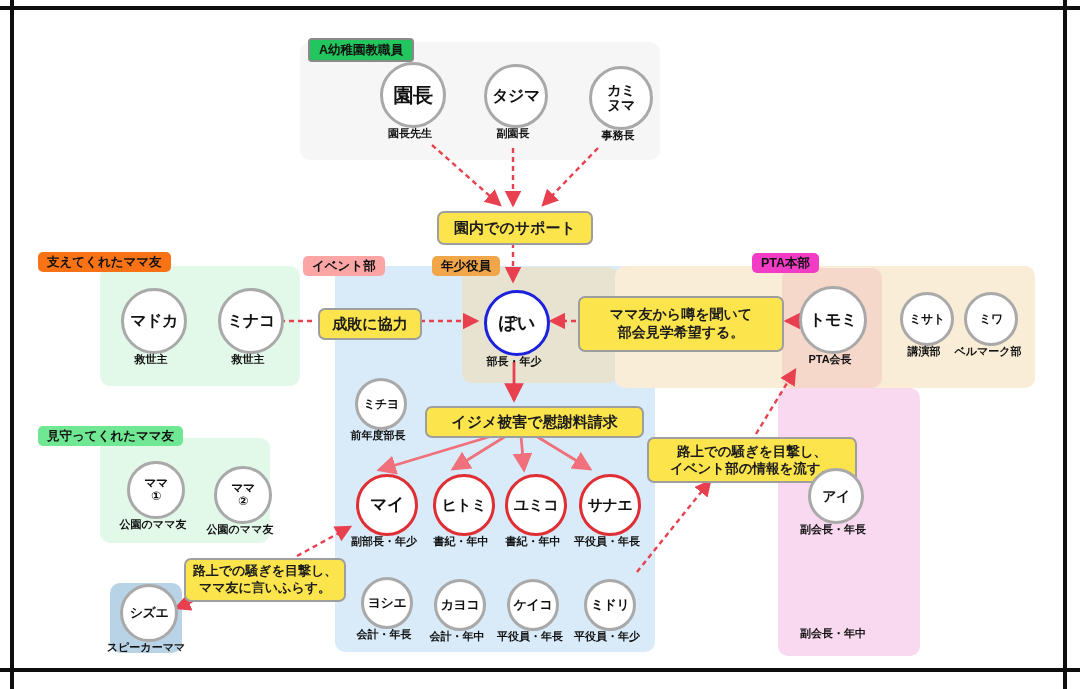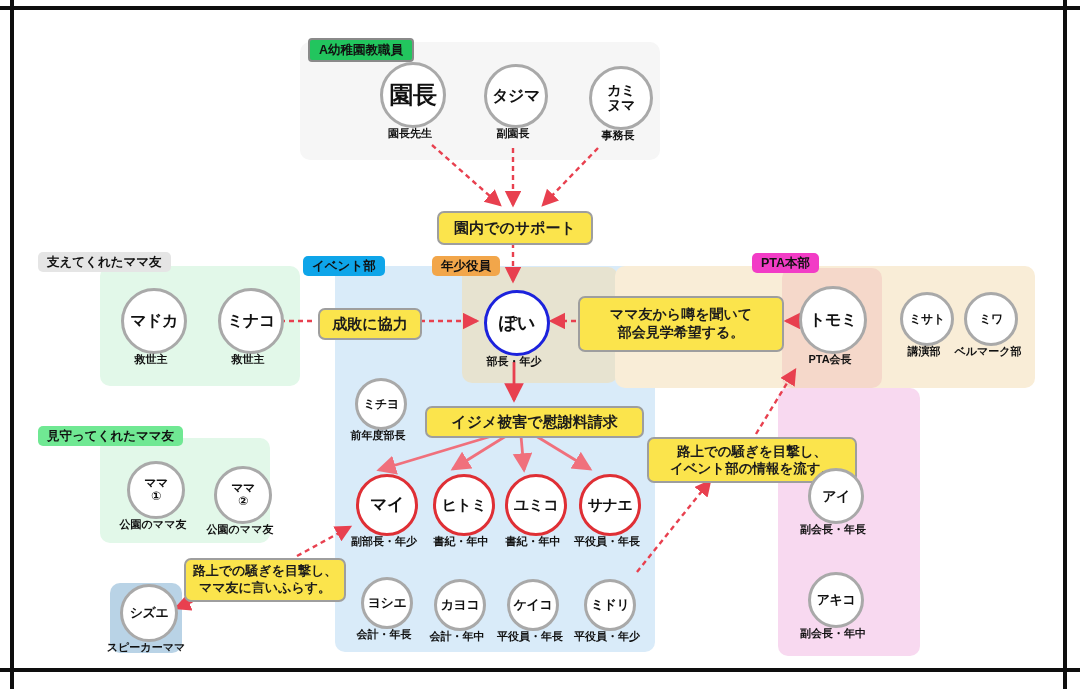--- a/index.html
+++ b/index.html
@@ -77,21 +77,21 @@
       <span>イジメ被害で慰謝料請求</span>
     </div>
     <div class="callout" style="left: 647px; top: 437px; width: 206px; height: 42px; font-size: 13.5px;">
       <span>路上での騒ぎを目撃し、</span>
       <span>イベント部の情報を流す。</span>
     </div>
     <div class="callout" style="left: 184px; top: 558px; width: 158px; height: 40px; font-size: 13px;">
       <span>路上での騒ぎを目撃し、</span>
       <span>ママ友に言いふらす。</span>
     </div>
-    <div class="node node--grey" style="left: 380px; top: 62px; width: 60px; height: 60px; font-size: 24px;">
+    <div class="node node--grey" style="left: 380px; top: 62px; width: 60px; height: 60px; font-size: 20px;">
       <span>園長</span>
     </div>
     <div class="ncap" style="left: 410px; top: 126px;">園長先生</div>
     <div class="node node--grey" style="left: 484px; top: 64px; width: 58px; height: 58px; font-size: 16px;">
       <span>タジマ</span>
     </div>
     <div class="ncap" style="left: 513px; top: 126px;">副園長</div>
     <div class="node node--grey" style="left: 589px; top: 66px; width: 58px; height: 58px; font-size: 14px;">
       <span>カミ</span>
       <span>ヌマ</span>
@@ -148,23 +148,20 @@
     <div class="ncap" style="left: 153px; top: 517px;">公園のママ友</div>
     <div class="node node--grey" style="left: 214px; top: 466px; width: 52px; height: 52px; font-size: 12px;">
       <span>ママ</span>
       <span>②</span>
     </div>
     <div class="ncap" style="left: 240px; top: 522px;">公園のママ友</div>
     <div class="node node--grey" style="left: 808px; top: 468px; width: 50px; height: 50px; font-size: 14px;">
       <span>アイ</span>
     </div>
     <div class="ncap" style="left: 833px; top: 522px;">副会長・年長</div>
-    <div class="node node--grey" style="left: 808px; top: 572px; width: 50px; height: 50px; font-size: 13px;">
-      <span>アキコ</span>
-    </div>
     <div class="ncap" style="left: 833px; top: 626px;">副会長・年中</div>
     <div class="node node--grey" style="left: 120px; top: 584px; width: 52px; height: 52px; font-size: 13px;">
       <span>シズエ</span>
     </div>
     <div class="ncap" style="left: 146px; top: 640px;">スピーカーママ</div>
     <div class="node node--grey" style="left: 361px; top: 577px; width: 46px; height: 46px; font-size: 13px;">
       <span>ヨシエ</span>
     </div>
     <div class="ncap" style="left: 384px; top: 627px;">会計・年長</div>
     <div class="node node--grey" style="left: 434px; top: 579px; width: 46px; height: 46px; font-size: 13px;">
@@ -173,22 +170,22 @@
     <div class="ncap" style="left: 457px; top: 629px;">会計・年中</div>
     <div class="node node--grey" style="left: 507px; top: 579px; width: 46px; height: 46px; font-size: 13px;">
       <span>ケイコ</span>
     </div>
     <div class="ncap" style="left: 530px; top: 629px;">平役員・年長</div>
     <div class="node node--grey" style="left: 584px; top: 579px; width: 46px; height: 46px; font-size: 13px;">
       <span>ミドリ</span>
     </div>
     <div class="ncap" style="left: 607px; top: 629px;">平役員・年少</div>
     <div class="badge outline" style="left: 308px; top: 38px;">A幼稚園教職員</div>
-    <div class="badge" style="left: 38px; top: 252px; background: #e5e5e5;">支えてくれたママ友</div>
+    <div class="badge" style="left: 38px; top: 252px; background: #f97316;">支えてくれたママ友</div>
     <div class="badge" style="left: 38px; top: 426px; background: rgb(112, 232, 147);">見守ってくれたママ友</div>
-    <div class="badge" style="left: 303px; top: 256px; background: #0ea5e9;">イベント部</div>
+    <div class="badge" style="left: 303px; top: 256px; background: #fca5a5;">イベント部</div>
     <div class="badge" style="left: 432px; top: 256px; background: rgb(242, 166, 74);">年少役員</div>
     <div class="badge" style="left: 752px; top: 253px; background: rgb(242, 60, 198);">PTA本部</div>
     <div class="frameline" style="left: 0px; top: 6px; width: 1080px; height: 4px;"></div>
     <div class="frameline" style="left: 0px; top: 668px; width: 1080px; height: 4px;"></div>
     <div class="frameline" style="left: 10px; top: 0px; width: 4px; height: 689px;"></div>
     <div class="frameline" style="left: 1063px; top: 0px; width: 4px; height: 689px;"></div>
   </div>
 
 </body></html>

